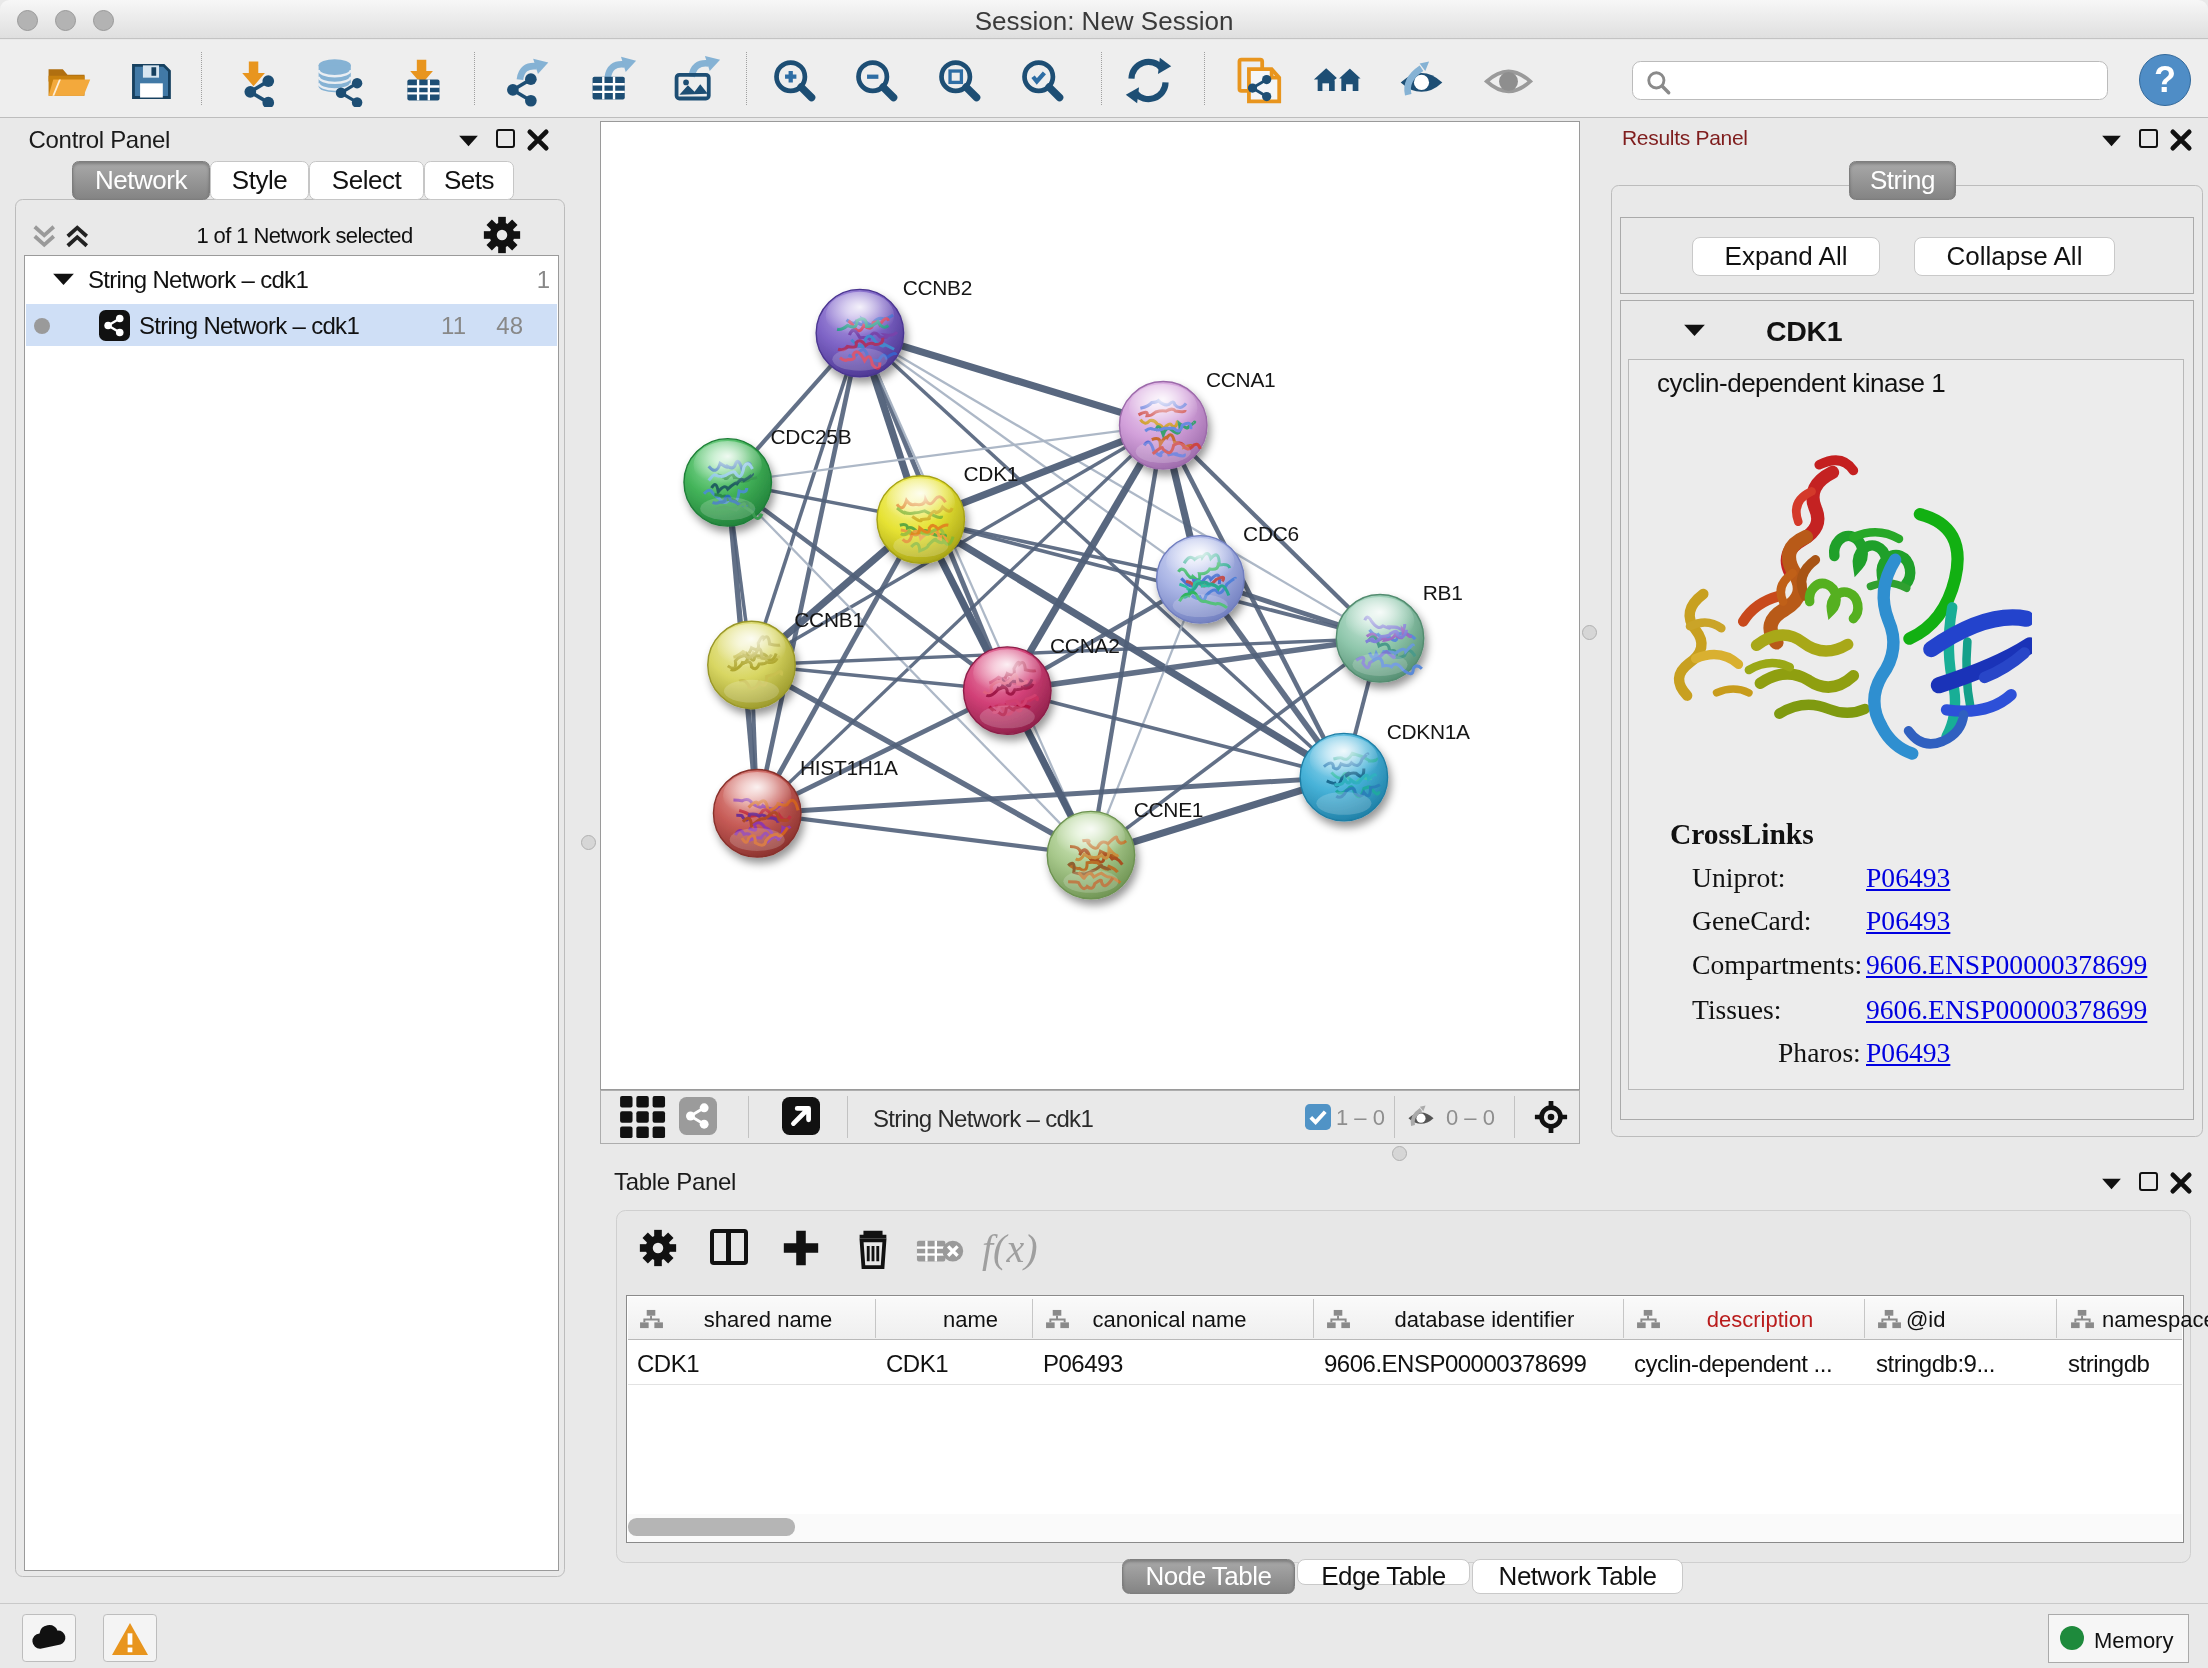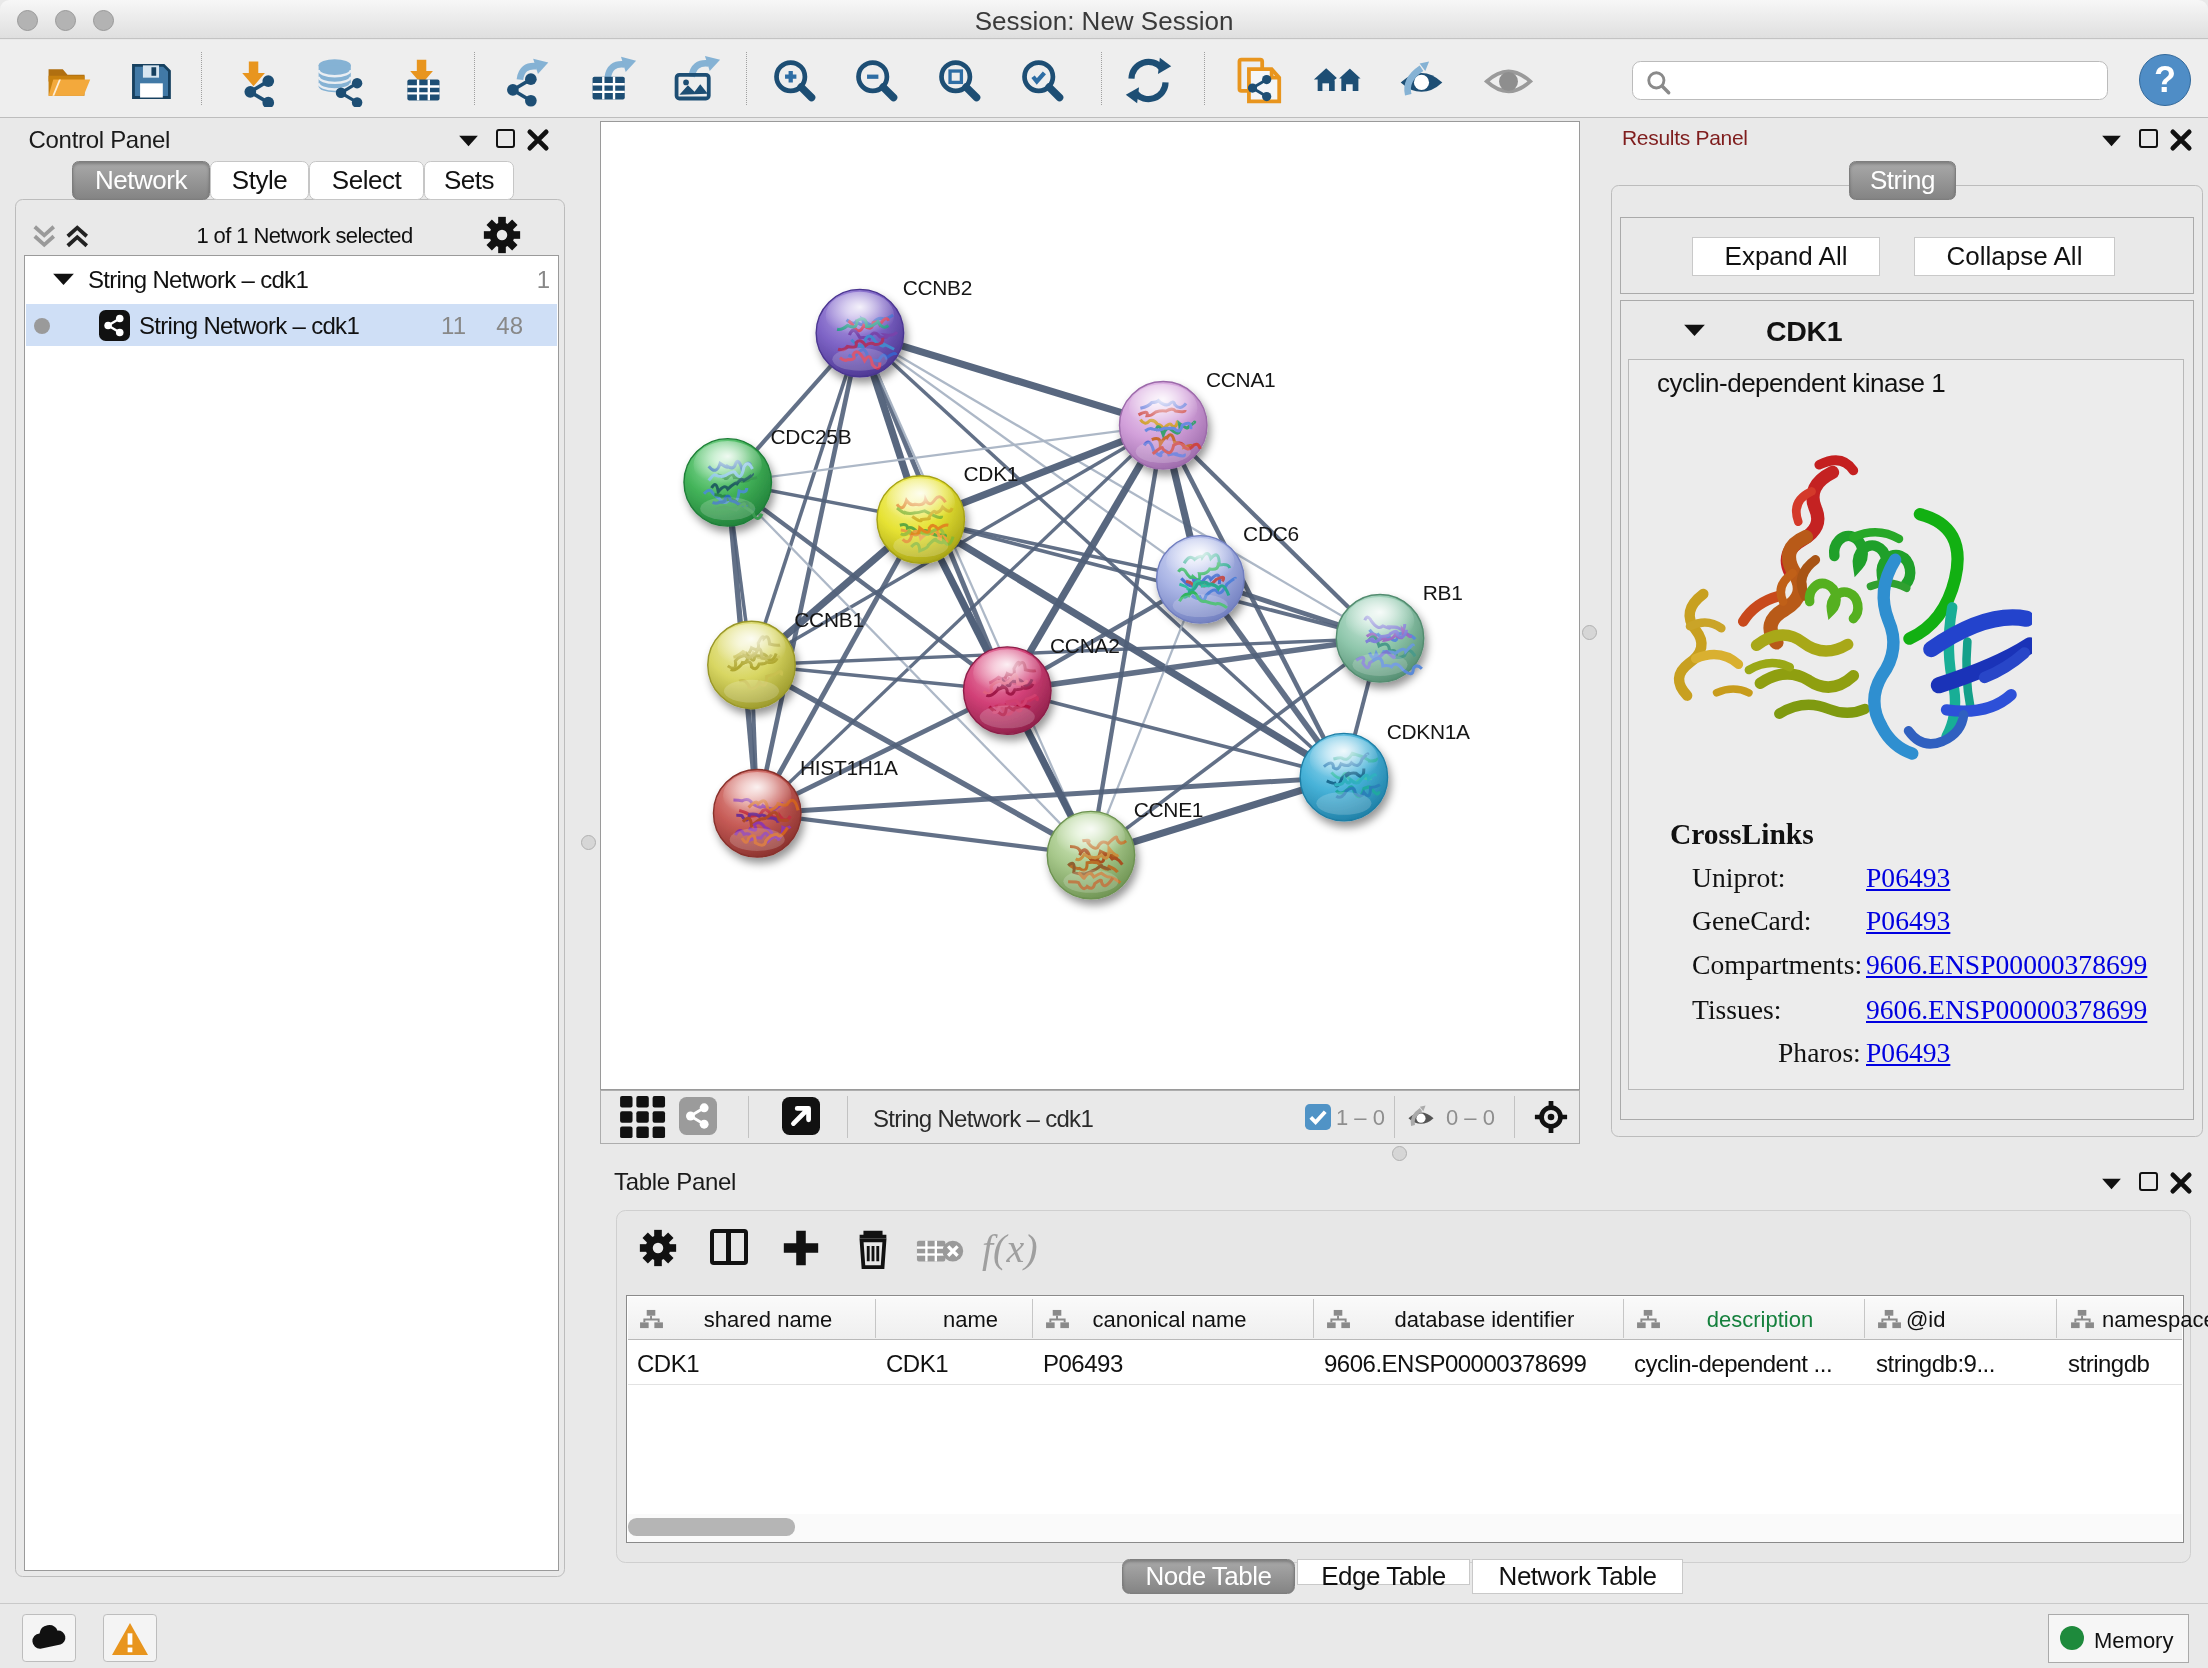--- a/index.html
+++ b/index.html
@@ -1,17 +1,17 @@
 <!DOCTYPE html>
 <html style="font-size:15px"><head><meta charset="utf-8"><style>
 * { margin:0; padding:0; box-sizing:border-box; }
 body { width:2208px; height:1668px; font-family:"Liberation Sans", sans-serif; background:#e9e9e9; overflow:hidden; position:relative; }
 .abs { position:absolute; }
 .tab { position:absolute; top:161px; height:39px; background:#fff; border:1px solid #c6c6c6; border-radius:6.7px; text-align:center; font-size:26px; letter-spacing:-0.5px; line-height:37px; color:#111; z-index:5; }
-.btn { position:absolute; background:#fff; border:1px solid #c9c9c9; border-radius:0; text-align:center; color:#111; z-index:5; }
+.btn { position:absolute; background:#fff; border:1px solid #c9c9c9; border-radius:8px; text-align:center; color:#111; z-index:5; }
 .tabsel { background:linear-gradient(#a9a9a9,#848484); color:#fff; border:1px solid #7e7e7e; box-shadow:inset 0 1.9px 2.9px rgba(0,0,0,.25); }
 </style></head><body>
 
 <div class="abs" style="left:0;top:0;width:2208px;height:39px;background:linear-gradient(#f7f7f7,#dfdfdf);border-bottom:1px solid #c3c3c3;border-radius:9.5px 9.5px 0 0"></div>
 <div class="abs" style="left:17px;top:9.5px;width:21px;height:21px;border-radius:50%;background:#b3b3b3;border:1px solid #999"></div>
 <div class="abs" style="left:55px;top:9.5px;width:21px;height:21px;border-radius:50%;background:#b3b3b3;border:1px solid #999"></div>
 <div class="abs" style="left:93px;top:9.5px;width:21px;height:21px;border-radius:50%;background:#b3b3b3;border:1px solid #999"></div>
 <div class="abs" style="left:0;top:5.7px;width:2208px;text-align:center;font-size:26px;color:#3a3a3a">Session: New Session</div>
 <div class="abs" style="left:0;top:40px;width:2208px;height:78px;background:#eeeeee;border-bottom:1px solid #bdbdbd"></div>
 <svg style="position:absolute;left:41px;top:54px" width="53" height="53" viewBox="0 0 56 56">
@@ -636,21 +636,21 @@
     <path d="M12.5,7 v4 M5.5,14 v-3 h15 v3" fill="none" stroke="#8a8a8a" stroke-width="2"></path>
   </svg>
 <div class="abs" style="left:1354px;top:1307px;width:261px;text-align:center;font-size:22px;color:#111;white-space:nowrap;overflow:hidden">database identifier</div>
 <div class="abs" style="left:1623px;top:1299px;height:39px;border-left:1px solid #c6c6c6"></div>
 <svg style="position:absolute;left:1636px;top:1309px" width="25" height="21" viewBox="0 0 26 22">
     <rect x="8" y="1" width="9" height="6" fill="#8a8a8a"></rect>
     <rect x="1" y="14" width="9" height="6" fill="#8a8a8a"></rect>
     <rect x="16" y="14" width="9" height="6" fill="#8a8a8a"></rect>
     <path d="M12.5,7 v4 M5.5,14 v-3 h15 v3" fill="none" stroke="#8a8a8a" stroke-width="2"></path>
   </svg>
-<div class="abs" style="left:1664px;top:1307px;width:192px;text-align:center;font-size:22px;color:#15803d;white-space:nowrap;overflow:hidden">description</div>
+<div class="abs" style="left:1664px;top:1307px;width:192px;text-align:center;font-size:22px;color:#b91c1c;white-space:nowrap;overflow:hidden">description</div>
 <div class="abs" style="left:1864px;top:1299px;height:39px;border-left:1px solid #c6c6c6"></div>
 <svg style="position:absolute;left:1877px;top:1309px" width="25" height="21" viewBox="0 0 26 22">
     <rect x="8" y="1" width="9" height="6" fill="#8a8a8a"></rect>
     <rect x="1" y="14" width="9" height="6" fill="#8a8a8a"></rect>
     <rect x="16" y="14" width="9" height="6" fill="#8a8a8a"></rect>
     <path d="M12.5,7 v4 M5.5,14 v-3 h15 v3" fill="none" stroke="#8a8a8a" stroke-width="2"></path>
   </svg>
 <div class="abs" style="left:1906px;top:1307px;width:143px;font-size:22px;color:#111;white-space:nowrap;overflow:hidden">@id</div>
 <div class="abs" style="left:2056px;top:1299px;height:39px;border-left:1px solid #c6c6c6"></div>
 <svg style="position:absolute;left:2070px;top:1309px" width="25" height="21" viewBox="0 0 26 22">

